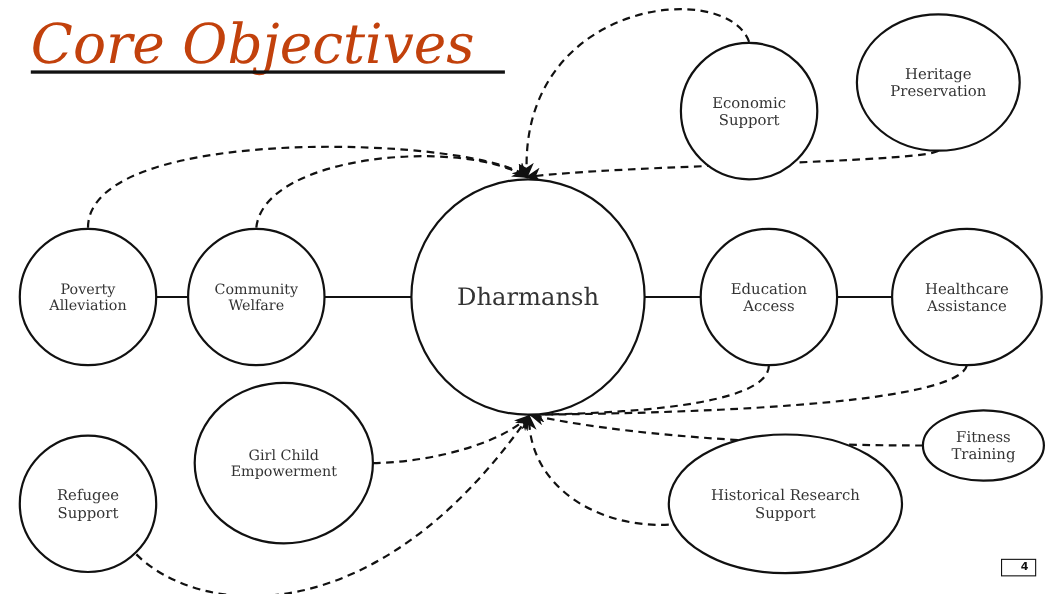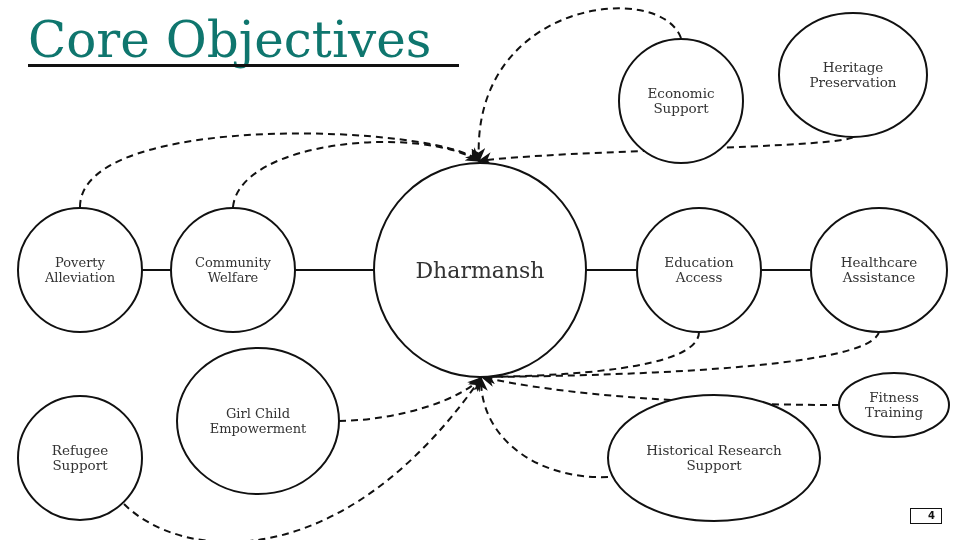--- a/index.html
+++ b/index.html
@@ -1,20 +1,20 @@
 <!DOCTYPE html>
 <html><head>
 <meta charset="utf-8">
 <style>
   html, body { margin: 0; padding: 0; background: #ffffff; }
   body { width: 960px; height: 540px; overflow: hidden; position: relative; font-family: "DejaVu Serif", serif; }
   #title {
     position: absolute; left: 28px; top: 8px;
-    font-family: "DejaVu Serif", serif; font-size: 50px; color: #0f766e;
-    letter-spacing: 0px; line-height: 64px; white-space: nowrap;
+    font-family: "DejaVu Serif", serif; font-size: 50px; color: #c2410c;
+    letter-spacing: 0px; line-height: 64px; white-space: nowrap; font-style: italic;
   }
   #title-underline { position: absolute; left: 28px; top: 64px; width: 431px; height: 3px; background: #111111; }
   #diagram { position: absolute; left: 0; top: 0; }
   .node-label { font-family: "DejaVu Serif", serif; fill: #333333; text-anchor: middle; }
   #page-num {
     position: absolute; left: 910px; top: 508px; width: 32px; height: 16px;
     border: 1.4px solid #111111; box-sizing: border-box;
     font-family: "DejaVu Sans", sans-serif; font-size: 10px; font-weight: bold;
     text-align: right; padding-right: 6px; line-height: 14px; color: #111111;
   }

